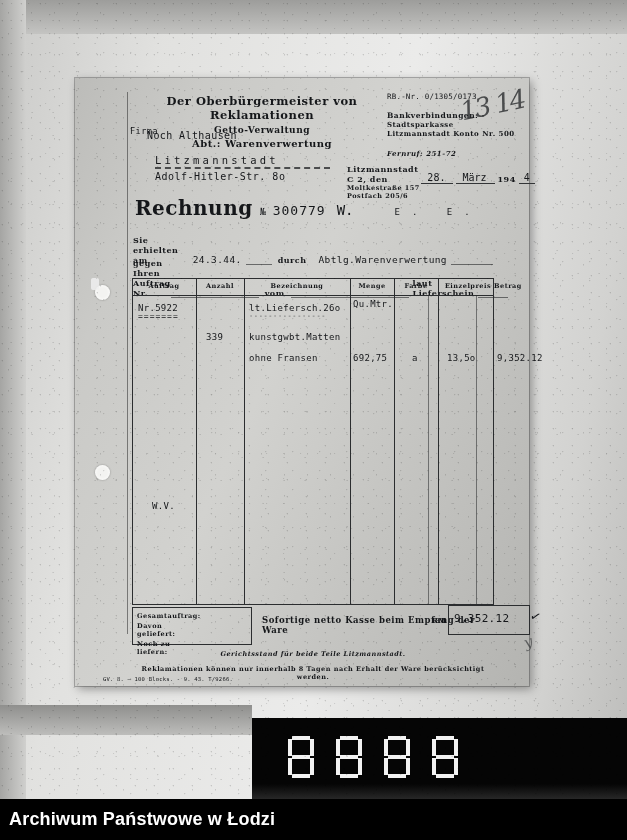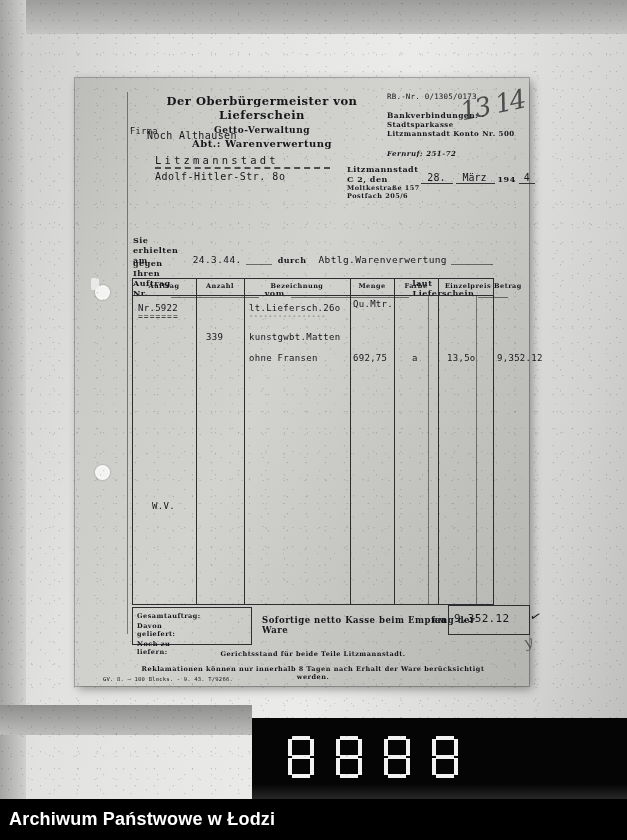--- a/index.html
+++ b/index.html
@@ -114,21 +114,21 @@
   #pay-note{position:absolute;left:130px;top:12px;font-size:8.5px;}
   #rm-label{position:absolute;left:300px;top:13px;font-size:7px;}
   #total-box{position:absolute;left:316px;top:2px;width:80px;height:28px;border:1px solid #2b2d2f;}
   #total-val{position:absolute;left:322px;top:9px;font-size:11px;letter-spacing:.3px;}
   #total-tick{position:absolute;left:398px;top:6px;font-size:13px;transform:rotate(18deg);}
   #pencil-mark{position:absolute;left:392px;top:30px;font-size:15px;color:#3a3c3e;
     font-family:"DejaVu Serif",serif;font-style:italic;transform:rotate(-20deg);opacity:.7;}
 
   
   #foot{position:absolute;left:57px;top:572px;width:362px;text-align:center;}
-  #foot1{font-size:6.5px;} #foot2{font-size:6.5px;margin-top:7px;}
+  #foot1{font-size:6.5px;font-style:italic;} #foot2{font-size:6.5px;margin-top:7px;}
   #printcode{position:absolute;left:28px;top:598px;font-size:5.5px;letter-spacing:.2px;}
 
   
   #counter-bar{
     position:absolute;left:252px;top:718px;width:375px;height:82px;background:#050505;
   }
   #counter-bar::after{
     content:"";position:absolute;left:0;right:0;bottom:0;height:16px;
     background:linear-gradient(180deg,#050505,#2a2a2a);
   }
@@ -177,21 +177,21 @@
   <div id="sheet">
     <div id="sheet-tex"></div>
     <div id="sheet-inner">
 
       <div class="hole" id="hole1"></div>
       <div class="hole" id="hole2"></div>
       <div class="hole-notch"></div>
       <div class="vrule-left"></div>
 
       <div id="hdr-left">
-        <div id="org-title" class="frak">Der Oberbürgermeister von Lieferschein</div>
+        <div id="org-title" class="frak">Der Oberbürgermeister von Reklamationen</div>
         <div id="org-sub1" class="frak">Getto-Verwaltung</div>
         <div id="org-sub2" class="frak">Abt.: Warenverwertung</div>
       </div>
 
       <div id="firma-label" class="tw">Firma</div>
       <div id="addr-block">
         <div id="addr-name" class="tw">Noch Althausen</div>
         <div id="addr-city" class="tw">Litzmannstadt</div>
         <div id="addr-rule"></div>
         <div id="addr-street" class="tw">Adolf-Hitler-Str. 8o</div>
@@ -210,20 +210,27 @@
           <span class="frak">Litzmannstadt C 2, den</span>
           <span class="dateval tw">28.</span>
           <span class="dateval tw">März</span>
           <span class="yr frak">194</span>
           <span class="yr2 tw">4</span>
         </div>
         <div id="place-sub1" class="frak">Moltkestraße 157</div>
         <div id="place-sub2" class="frak">Postfach 205/6</div>
       </div>
 
+      <div id="rech-row">
+        <span id="rech-word" class="frak">Rechnung</span>
+        <span id="rech-no" class="tw">№</span>
+        <span id="rech-num" class="tw">300779</span>
+        <span id="rech-w" class="tw">W.</span>
+        <span id="rech-ee" class="tw">E. E.</span>
+      </div>
 
       <div id="rcpt1">
         <span class="frak">Sie erhielten am</span>
         <span class="typed tw">24.3.44.</span>
         <span class="fill" style="width:26px"></span>
         <span class="frak" style="padding:0 6px">durch</span>
         <span class="typed tw">Abtlg.Warenverwertung</span>
         <span class="fill" style="width:42px"></span>
       </div>
       <div id="rcpt2">

